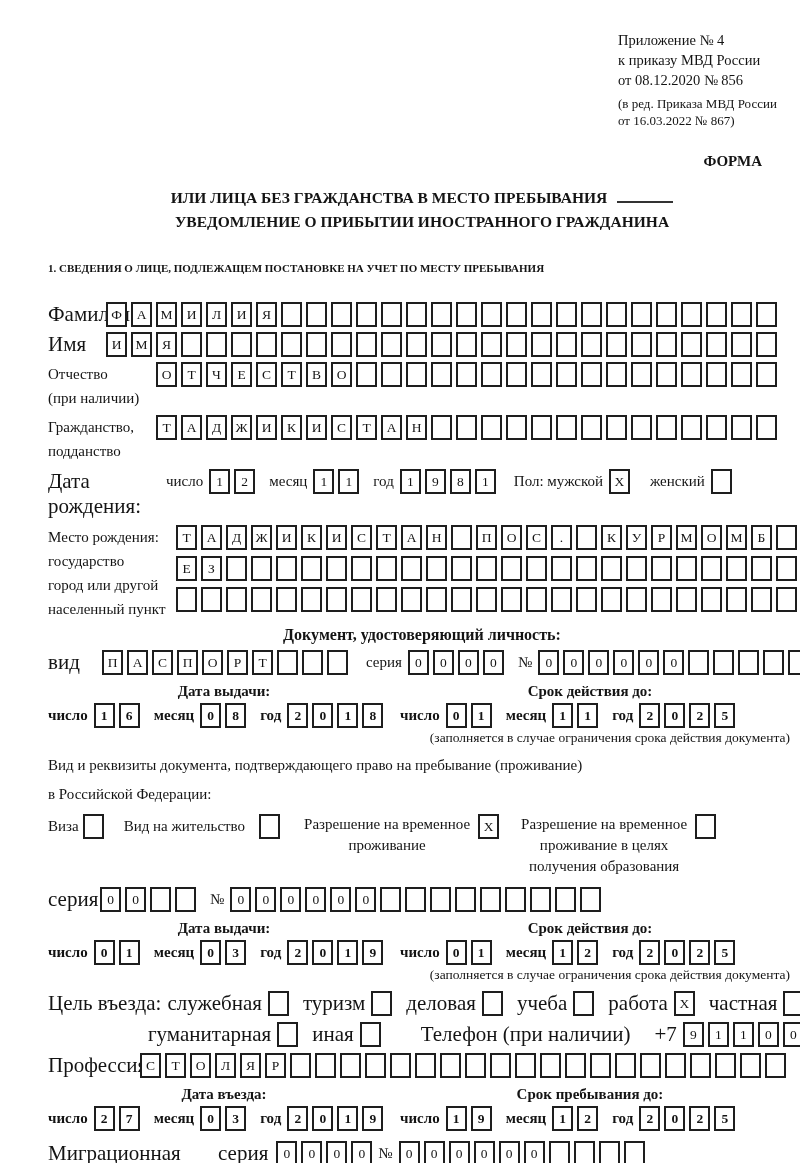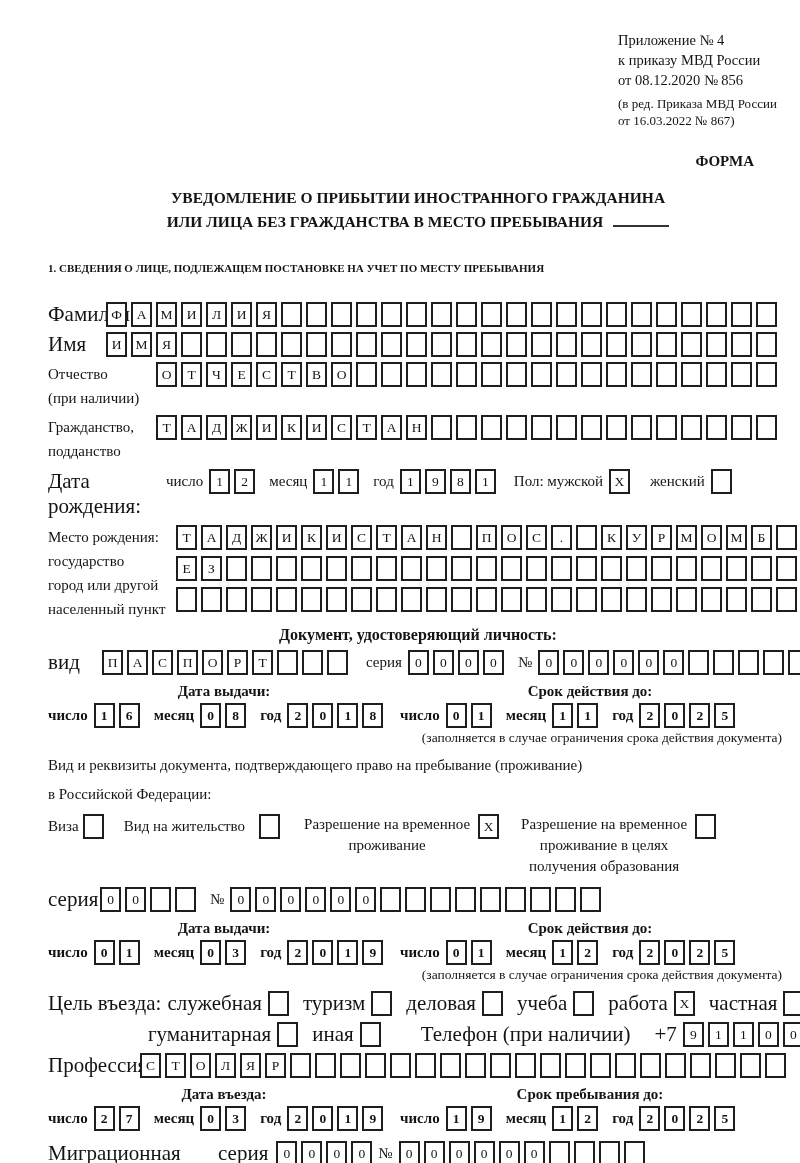--- a/index.html
+++ b/index.html
@@ -1,18 +1,18 @@
 <!DOCTYPE html>
 <html><head>
 <meta charset="utf-8">
 <style>
   html,body{margin:0;padding:0;background:#ffffff;}
   body{width:800px;height:1163px;overflow:hidden;color:#141414;
        font-family:"Liberation Serif","DejaVu Serif",serif;}
-  .page{box-sizing:border-box;width:800px;height:1163px;padding:30px 12px 0 48px;}
+  .page{box-sizing:border-box;width:800px;height:1163px;padding:30px 4px 0 48px;}
 
   .appendix{margin-left:570px;font-size:14.5px;line-height:20px;}
   .amendment{margin-left:570px;font-size:13px;line-height:17px;margin-top:5px;}
   .forma{font-weight:bold;text-align:right;padding-right:34px;margin-top:24px;font-size:15px;}
 
   .title{font-weight:bold;text-align:center;font-size:15.5px;line-height:24px;margin-top:16px;}
   .underline{display:inline-block;width:56px;border-bottom:2px solid #333;height:12px;margin-left:10px;}
   .section-h{font-weight:bold;font-size:11px;margin-top:28px;margin-bottom:28px;}
 
   .frow{display:flex;align-items:flex-start;margin-bottom:5px;}
@@ -56,22 +56,22 @@
     <div>к приказу МВД России</div>
     <div>от 08.12.2020 № 856</div>
   </div>
   <div class="amendment">
     <div>(в ред. Приказа МВД России</div>
     <div>от 16.03.2022 № 867)</div>
   </div>
   <div class="forma">ФОРМА</div>
 
   <div class="title">
+    <div><span>ИЛИ ЛИЦА БЕЗ ГРАЖДАНСТВА В МЕСТО ПРЕБЫВАНИЯ</span><span class="underline"></span></div>
     <div>УВЕДОМЛЕНИЕ О ПРИБЫТИИ ИНОСТРАННОГО ГРАЖДАНИНА</div>
-    <div><span>ИЛИ ЛИЦА БЕЗ ГРАЖДАНСТВА В МЕСТО ПРЕБЫВАНИЯ</span><span class="underline"></span></div>
   </div>
 
   <div class="section-h">1. СВЕДЕНИЯ О ЛИЦЕ, ПОДЛЕЖАЩЕМ ПОСТАНОВКЕ НА УЧЕТ ПО МЕСТУ ПРЕБЫВАНИЯ</div>
 
   <div class="frow">
     <span class="lbl" style="width:58px">Фамилия</span>
     <span class="cells">
         <span class="cell">Ф</span>
         <span class="cell">А</span>
         <span class="cell">М</span>

